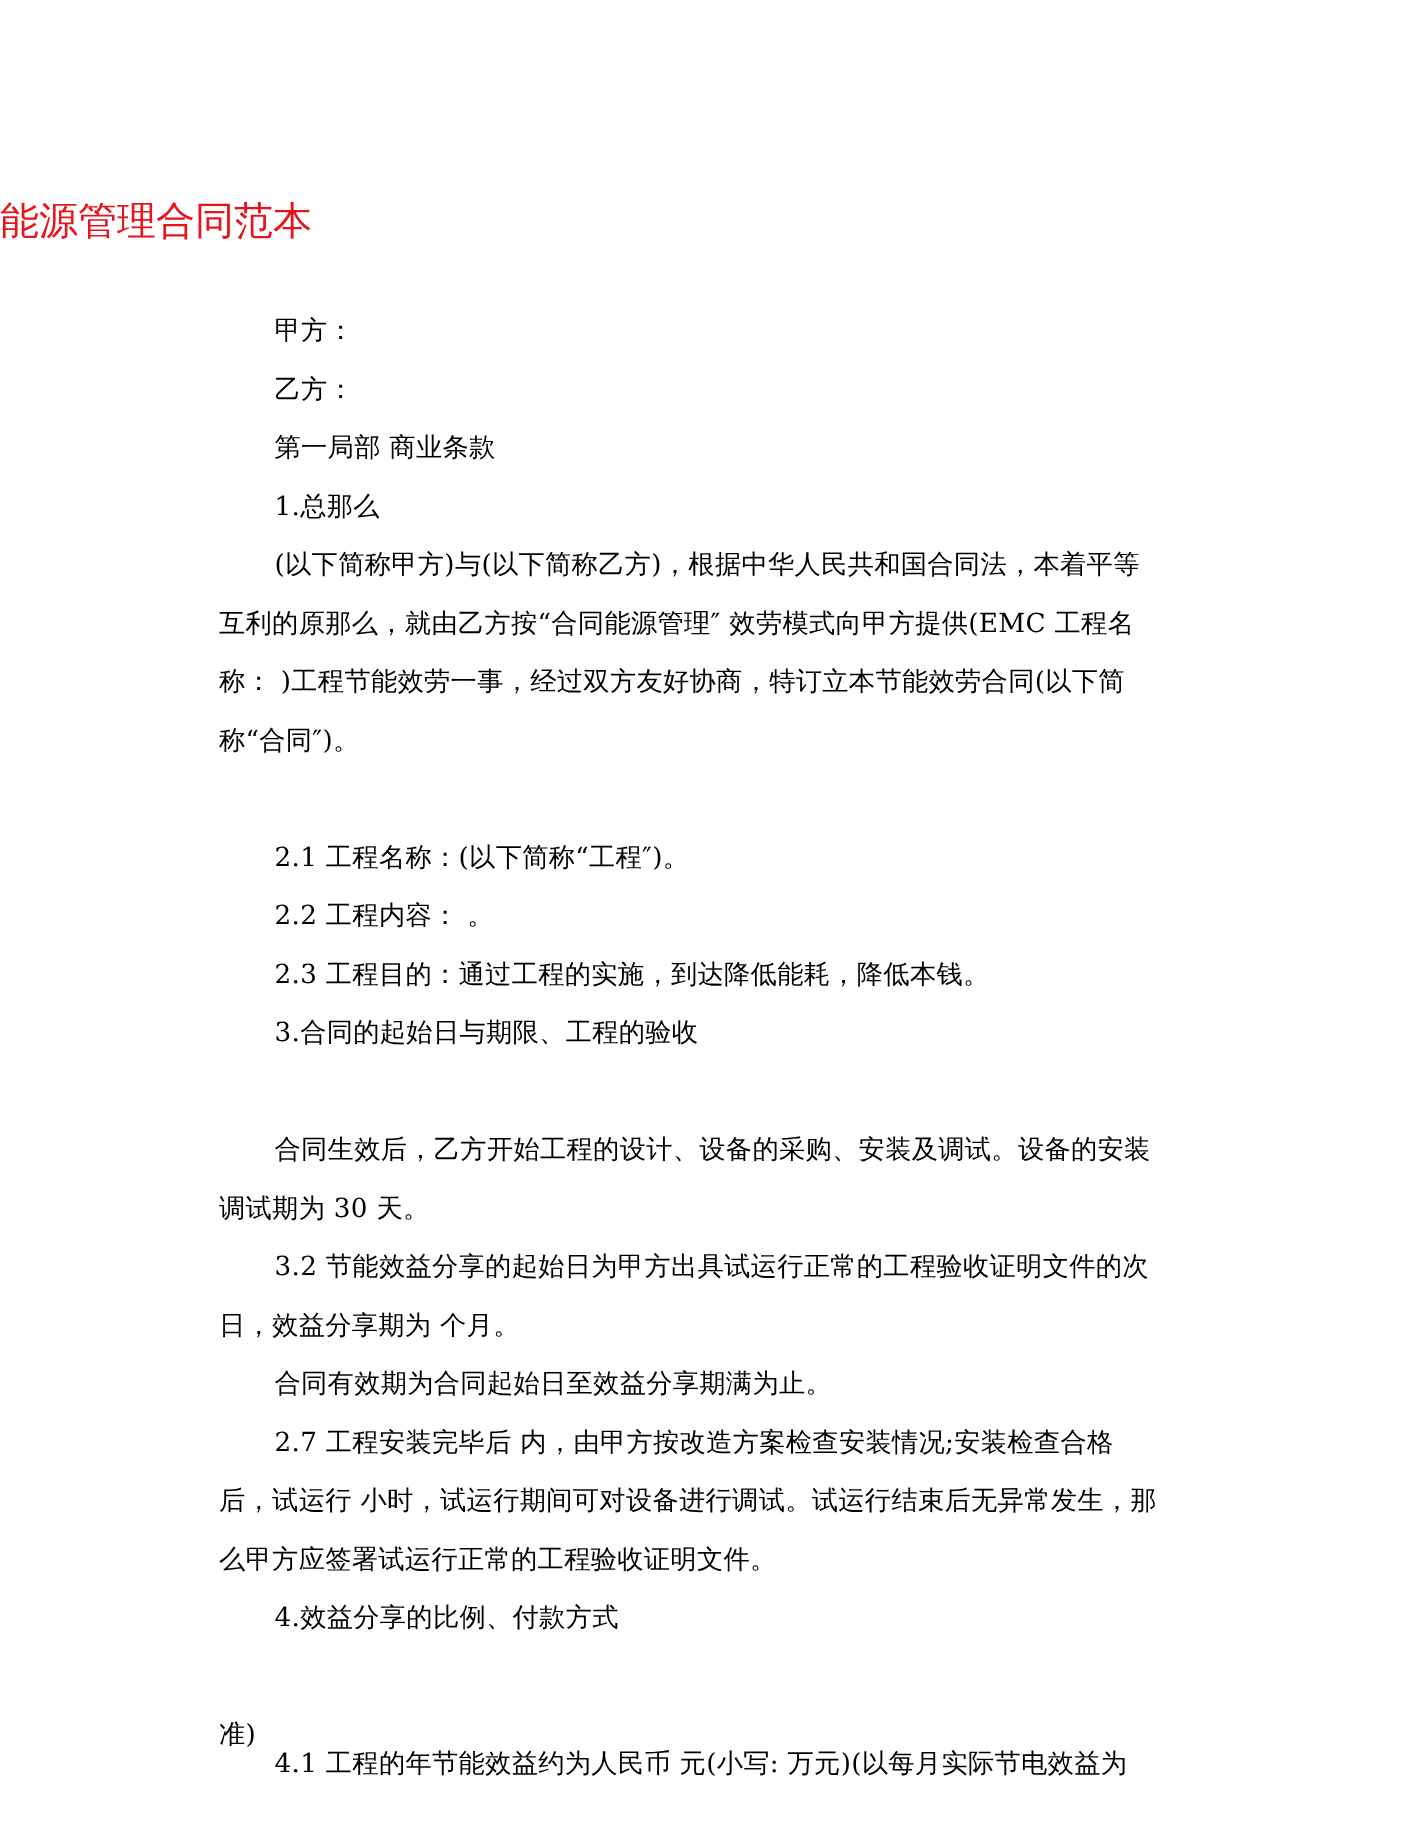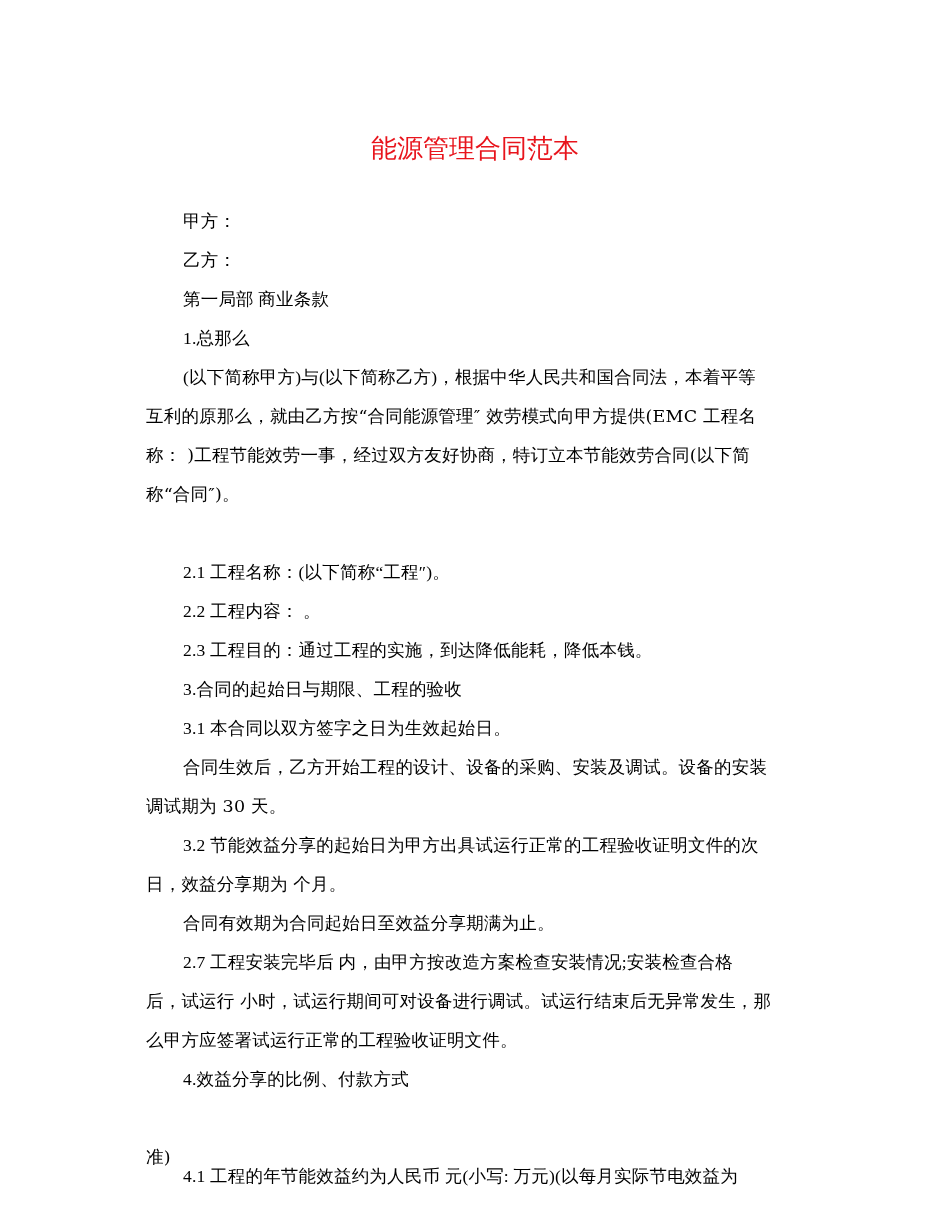--- a/index.html
+++ b/index.html
@@ -20,55 +20,53 @@
     left: 0;
     top: 0;
     width: 950px;
     height: 1230px;
   }
   .title {
     position: absolute;
     left: 0;
     width: 950px;
     top: 130px;
-    text-align: center;
     font-size: 26px;
     line-height: 36px;
     color: #e8141c;
     letter-spacing: 0px;
   }
   .line {
     position: absolute;
     font-size: 17.5px;
     line-height: 24px;
     white-space: nowrap;
     letter-spacing: 0.2px;
   }
-  .ind { left: 183px; font-family: Liberation Serif, serif; }
+  .ind { left: 183px; }
   .noind { left: 146px; }
 </style>
 </head>
 <body>
 
 <div class="page">
   <div class="title">能源管理合同范本</div>
 
   <div class="line ind" style="top:209px">甲方：</div>
   <div class="line ind" style="top:248px">乙方：</div>
   <div class="line ind" style="top:287px">第一局部 商业条款</div>
   <div class="line ind" style="top:326px">1.总那么</div>
   <div class="line ind" style="top:365px">(以下简称甲方)与(以下简称乙方)，根据中华人民共和国合同法，本着平等</div>
   <div class="line noind" style="top:404px">互利的原那么，就由乙方按“合同能源管理″ 效劳模式向甲方提供(EMC 工程名</div>
   <div class="line noind" style="top:443px">称： )工程节能效劳一事，经过双方友好协商，特订立本节能效劳合同(以下简</div>
   <div class="line noind" style="top:482px">称“合同″)。</div>
   <div class="line ind" style="top:560px">2.1 工程名称：(以下简称“工程″)。</div>
   <div class="line ind" style="top:599px">2.2 工程内容： 。</div>
   <div class="line ind" style="top:638px">2.3 工程目的：通过工程的实施，到达降低能耗，降低本钱。</div>
   <div class="line ind" style="top:677px">3.合同的起始日与期限、工程的验收</div>
-  <div class="line ind" style="top:716px">3.1 本合同以双方签字之日为生效起始日。</div>
   <div class="line ind" style="top:755px">合同生效后，乙方开始工程的设计、设备的采购、安装及调试。设备的安装</div>
   <div class="line noind" style="top:794px">调试期为 30 天。</div>
   <div class="line ind" style="top:833px">3.2 节能效益分享的起始日为甲方出具试运行正常的工程验收证明文件的次</div>
   <div class="line noind" style="top:872px">日，效益分享期为 个月。</div>
   <div class="line ind" style="top:911px">合同有效期为合同起始日至效益分享期满为止。</div>
   <div class="line ind" style="top:950px">2.7 工程安装完毕后 内，由甲方按改造方案检查安装情况;安装检查合格</div>
   <div class="line noind" style="top:1028px">么甲方应签署试运行正常的工程验收证明文件。</div>
   <div class="line noind" style="top:989px">后，试运行 小时，试运行期间可对设备进行调试。试运行结束后无异常发生，那</div>
   <div class="line ind" style="top:1067px">4.效益分享的比例、付款方式</div>
   <div class="line ind" style="top:1164px">4.1 工程的年节能效益约为人民币 元(小写: 万元)(以每月实际节电效益为</div>

